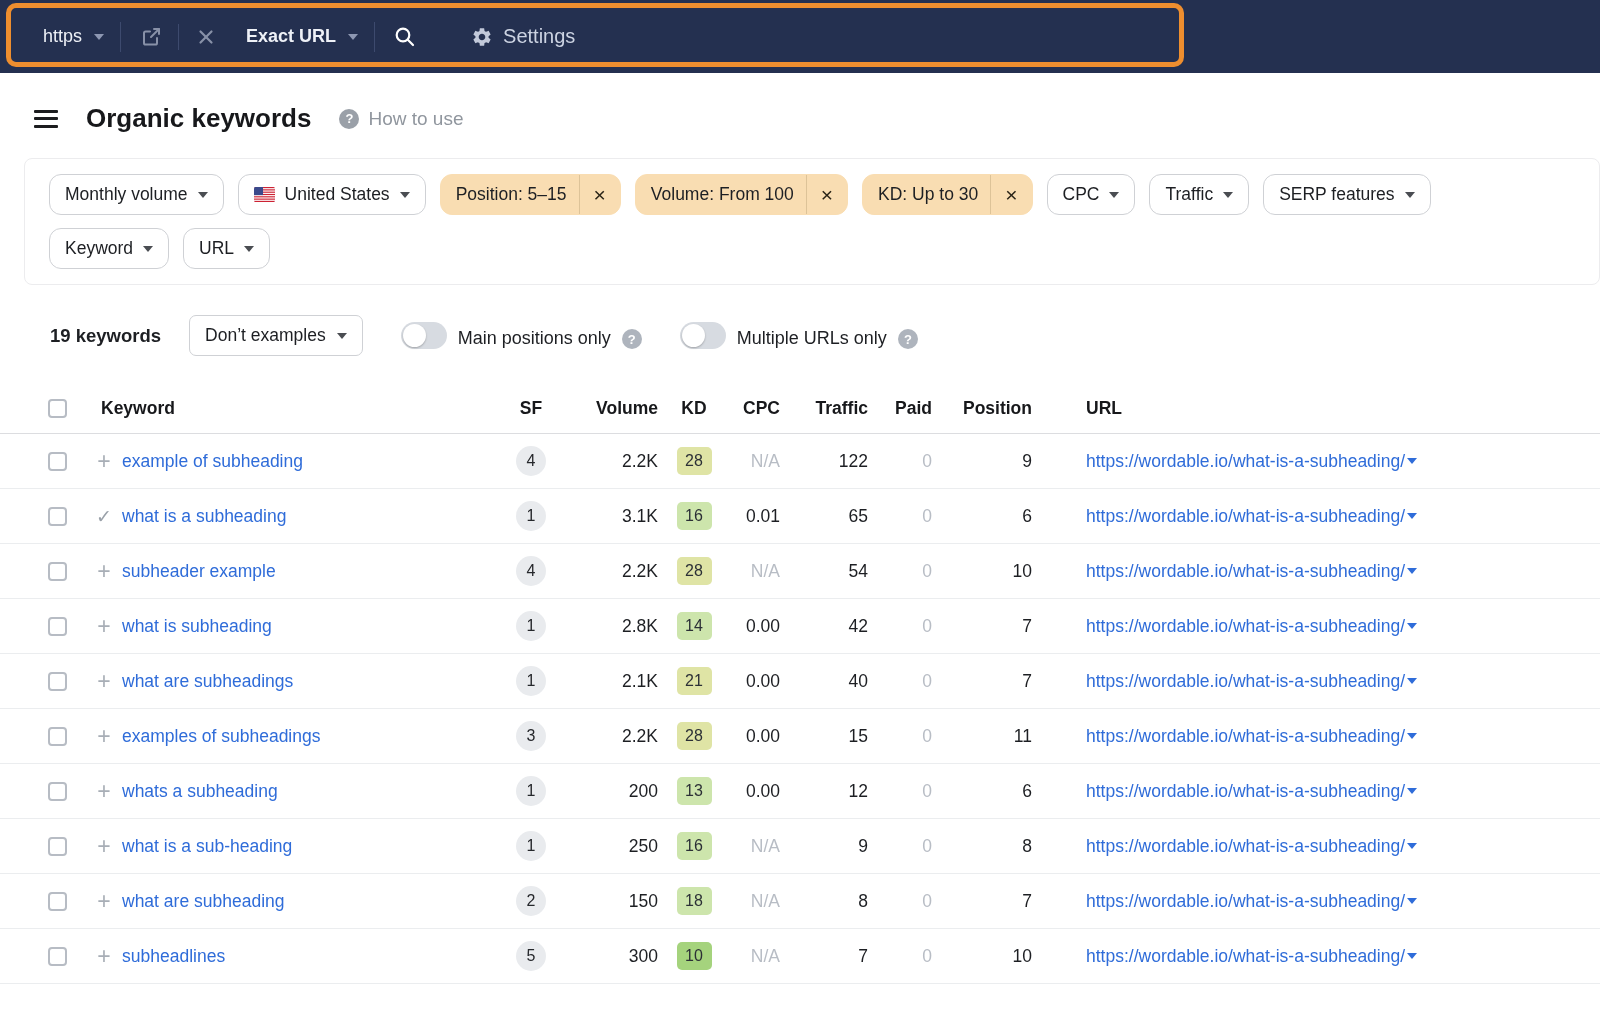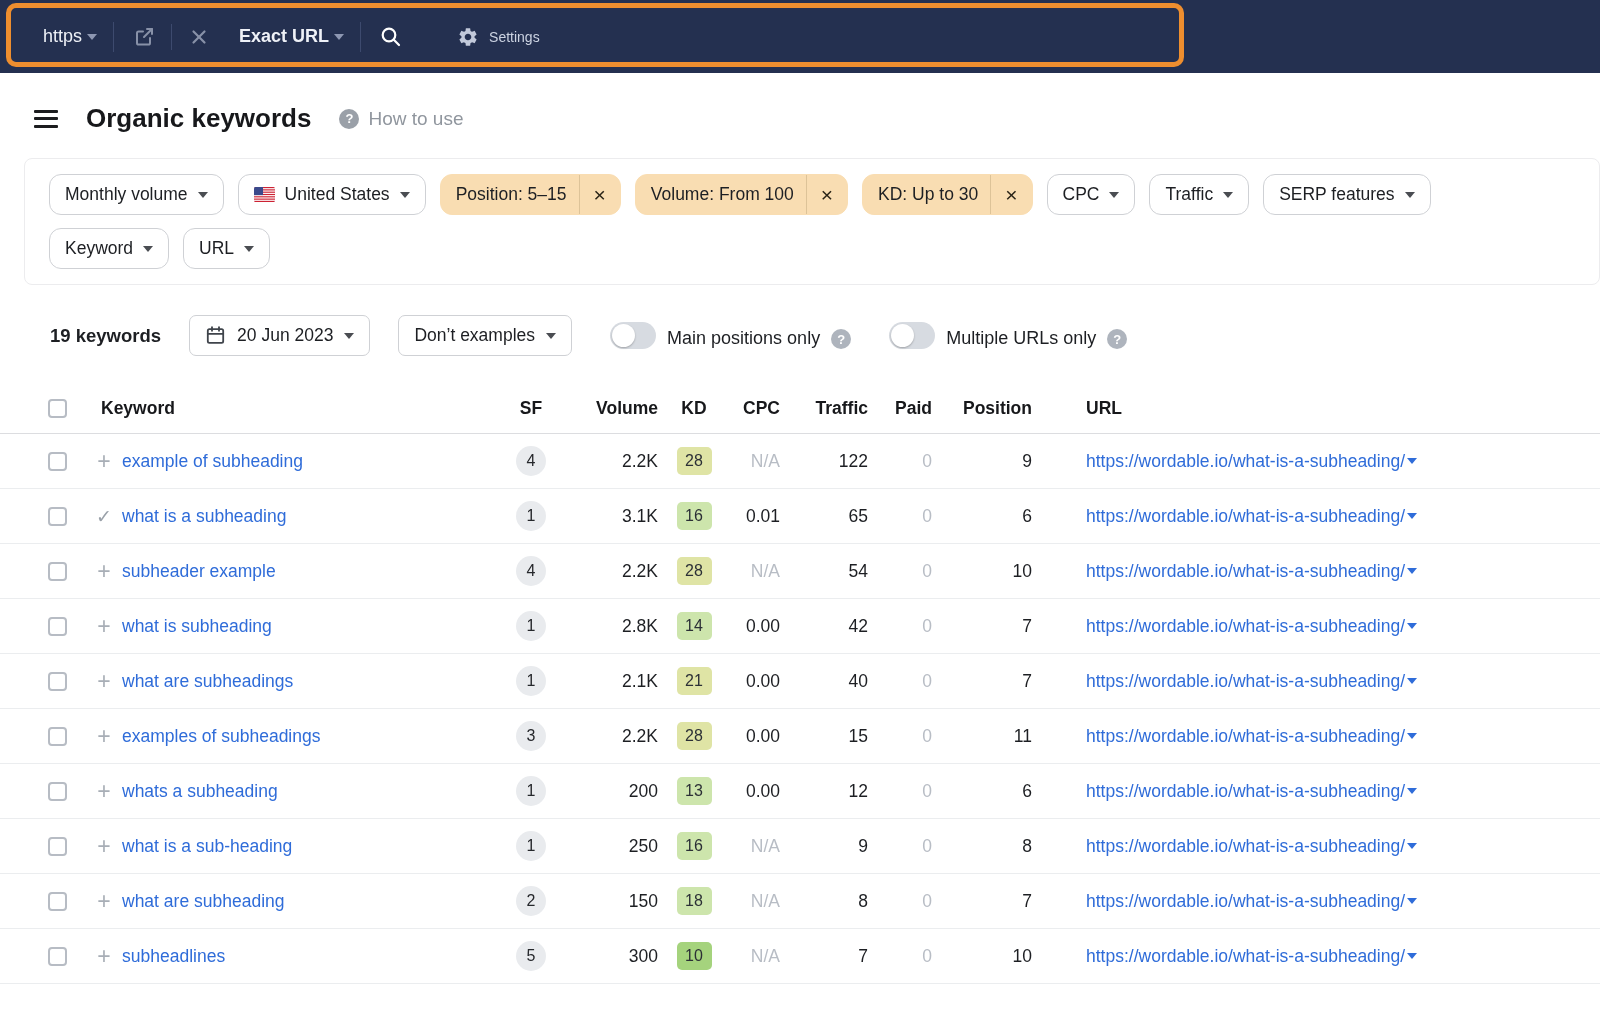--- a/index.html
+++ b/index.html
@@ -11,28 +11,28 @@
   }
   *{box-sizing:border-box;}
   html,body{margin:0;padding:0;}
   body{
     width:1600px;height:1015px;overflow:hidden;background:#fff;
     font-family:"Liberation Sans",sans-serif;color:#1d1f23;
   }
   
   .topbar{height:73px;background:var(--topbar);display:flex;align-items:center;position:relative;padding-left:43px;}
   .highlight-box{position:absolute;left:6px;top:3px;width:1178px;height:64px;border:5px solid var(--highlight);border-radius:10px;pointer-events:none;z-index:5;}
-  .tb-protocol,.tb-mode{display:flex;align-items:center;gap:5px;color:#eef1f7;font-size:18px;cursor:pointer;white-space:nowrap;}
+  .tb-protocol,.tb-mode{display:flex;align-items:center;gap:12px;color:#eef1f7;font-size:18px;cursor:pointer;white-space:nowrap;}
   .tb-mode{margin-left:26px;font-weight:700;}
   .tb-divider{width:1px;height:30px;background:#3d4a6e;margin:0 16px;flex:none;}
   .tb-divider.small{margin:0 13px;height:26px;}
   .tb-url{width:690px;margin-left:6px;color:#f2f4f9;font-size:18px;white-space:nowrap;overflow:hidden;cursor:text;}
   .tb-icon{display:flex;align-items:center;justify-content:center;width:28px;height:28px;cursor:pointer;flex:none;}
   .tb-icon svg{display:block;}
-  .tb-settings{display:flex;align-items:center;gap:10px;color:#ccd3e2;font-size:14px;margin-left:52px;cursor:pointer;white-space:nowrap;}
+  .tb-settings{display:flex;align-items:center;gap:10px;color:#ccd3e2;font-size:20px;margin-left:52px;cursor:pointer;white-space:nowrap;}
   
   .caret{width:0;height:0;border-left:5px solid transparent;border-right:5px solid transparent;border-top:6px solid #4a4d52;flex:none;}
   .caret-dim{border-top-color:#8d97b2;}
   .caret-blue{border-top-color:var(--link);cursor:pointer;}
   
   .page-head{display:flex;align-items:center;gap:28px;padding:30px 0 0 34px;}
   .hamburger{width:24px;display:flex;flex-direction:column;gap:4.5px;cursor:pointer;}
   .hamburger span{height:3px;background:#1c1d1f;border-radius:1px;}
   .page-title{font-size:26px;font-weight:700;color:#17181b;}
   .help{display:flex;align-items:center;gap:9px;color:#90969e;font-size:19px;cursor:pointer;}
@@ -217,32 +217,20 @@
     <span class="chip-label">URL</span>
     <span class="caret"></span>
 
   </div>
     </div>
 </div>
 
 <div class="toolbar">
   <div class="count">19 keywords</div>
   <div class="btn">
-    <span style="display:flex;">
-      <svg width="21" height="21" viewBox="0 0 21 21" fill="none" stroke="#3f444b" stroke-width="1.8" stroke-linecap="round">
-        <rect x="2.8" y="4.2" width="15.4" height="13.6" rx="1.6"></rect>
-        <line x1="2.8" y1="8.8" x2="18.2" y2="8.8"></line>
-        <line x1="7" y1="2.2" x2="7" y2="5.8"></line>
-        <line x1="14" y1="2.2" x2="14" y2="5.8"></line>
-      </svg>
-    </span>
-    <span>20 Jun 2023</span>
-    <span class="caret"></span>
-  </div>
-  <div class="btn">
     <span>Don’t examples</span>
     <span class="caret"></span>
   </div>
   <div class="toggle-group">
     <span class="toggle"></span>
     <span class="toggle-label">Main positions only</span>
     <span class="help-icon dim">?</span>
   </div>
   <div class="toggle-group">
     <span class="toggle"></span>

